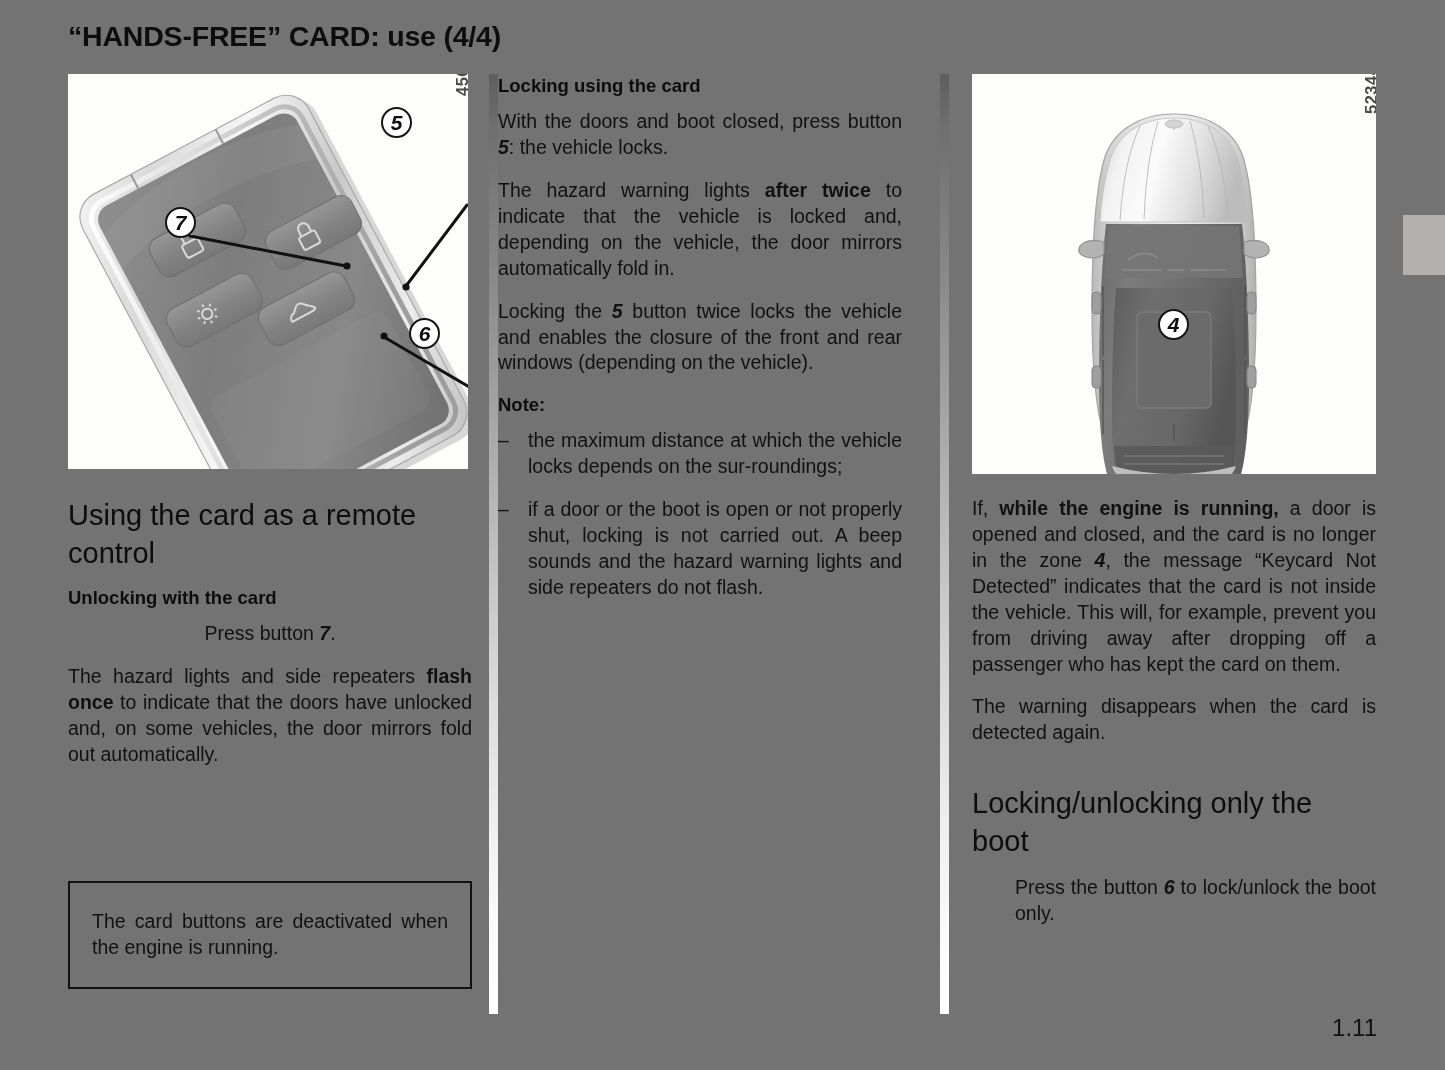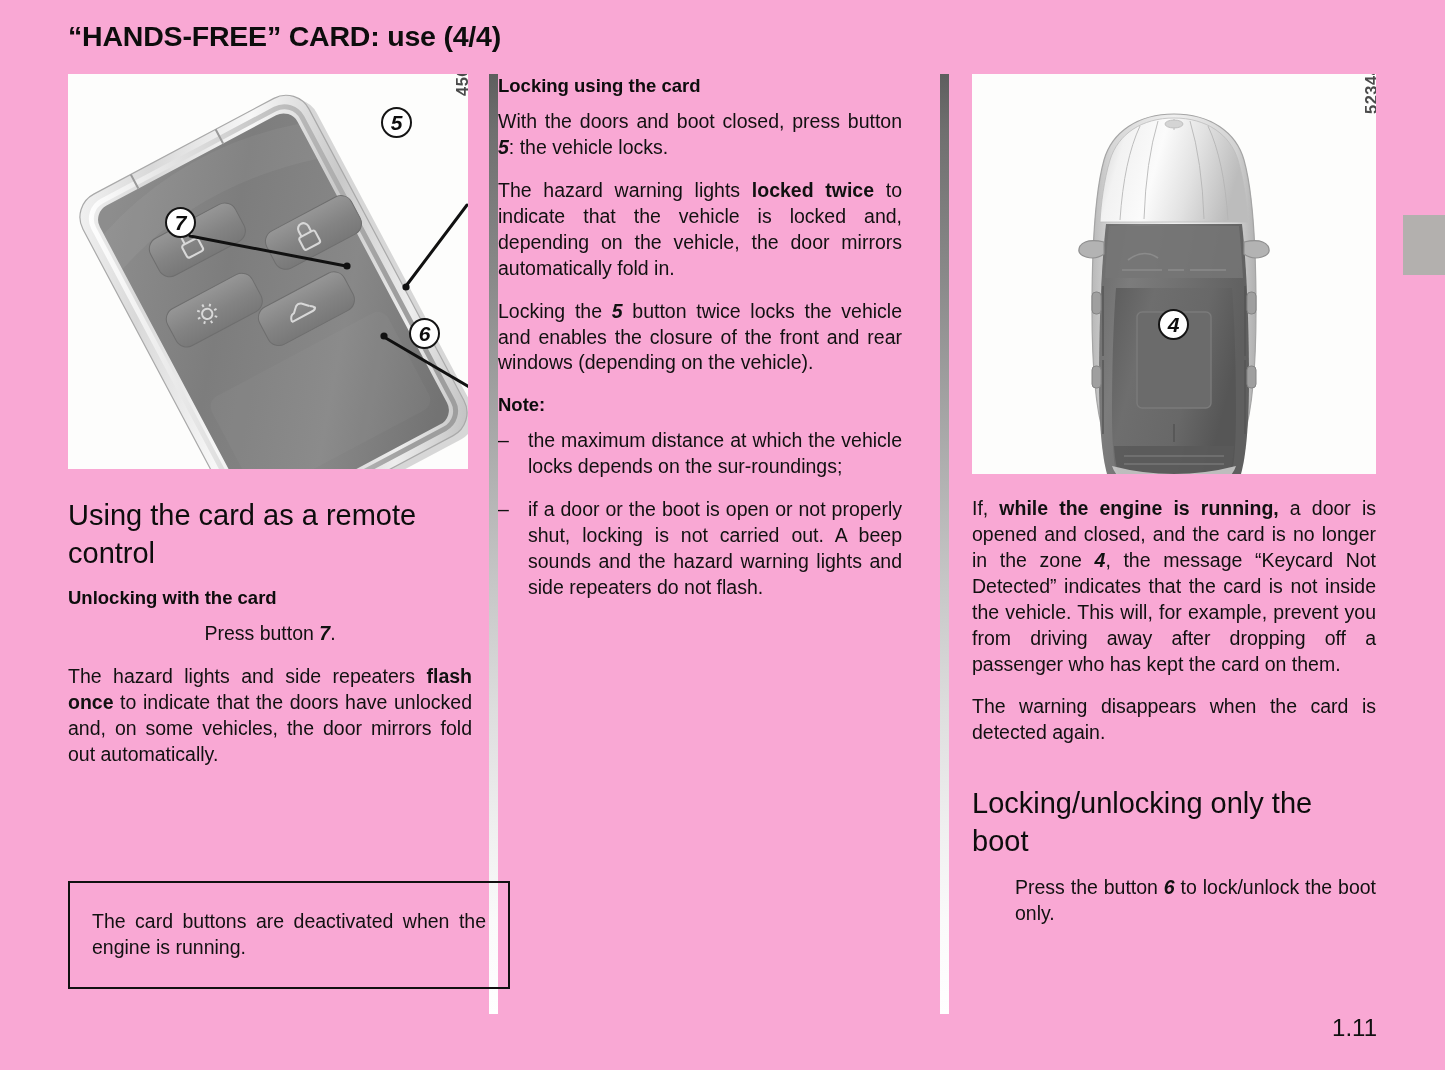--- a/index.html
+++ b/index.html
@@ -12,21 +12,21 @@
     height: 1070px;
     font-family: "Liberation Sans", sans-serif;
     color: #111111;
     position: relative;
     overflow: hidden;
   }
 
   .page {
     position: absolute;
     inset: 0;
-    background: #f9a8d4;
+    background: #737373;
   }
 
   
   .page-title {
     position: absolute;
     left: 68px;
     top: 20px;
     font-size: 28.5px;
     font-weight: bold;
     letter-spacing: -0.2px;
@@ -160,21 +160,21 @@
     font-style: italic;
     color: #0d0d0d;
     z-index: 6;
   }
 
   
   .note-box {
     position: absolute;
     left: 68px;
     top: 881px;
-    width: 442px;
+    width: 404px;
     height: 108px;
     border: 2.5px solid #111111;
     box-sizing: border-box;
     display: flex;
     align-items: center;
   }
   .note-box p {
     margin: 0;
     padding: 0 22px;
     font-size: 19.5px;
@@ -326,21 +326,21 @@
   <div class="note-box">
     <p>The card buttons are deactivated when the engine is running.</p>
   </div>
 
   <div class="column col-mid">
 
     <h3 class="sub-title">Locking using the card</h3>
 
     <p class="body"><span>With the doors and boot closed, press button </span><span class="bi">5</span><span>: the vehicle locks.</span></p>
 
-    <p class="body"><span>The hazard warning lights </span><span class="b">locked twice</span><span> to indicate that the vehicle is locked and, depending on the vehicle, the door mirrors automatically fold in.</span></p>
+    <p class="body"><span>The hazard warning lights </span><span class="b">after twice</span><span> to indicate that the vehicle is locked and, depending on the vehicle, the door mirrors automatically fold in.</span></p>
 
     <p class="body"><span>Locking the </span><span class="bi">5</span><span> button twice locks the vehicle and enables the closure of the front and rear windows (depending on the vehicle).</span></p>
 
     <h3 class="sub-title">Note:</h3>
 
     <ul class="dashlist">
       <li><span class="dash">–</span><span>the maximum distance at which the vehicle locks depends on the sur-roundings;</span></li>
       <li><span class="dash">–</span><span>if a door or the boot is open or not properly shut, locking is not carried out. A beep sounds and the hazard warning lights and side repeaters do not flash.</span></li>
     </ul>
   </div>

